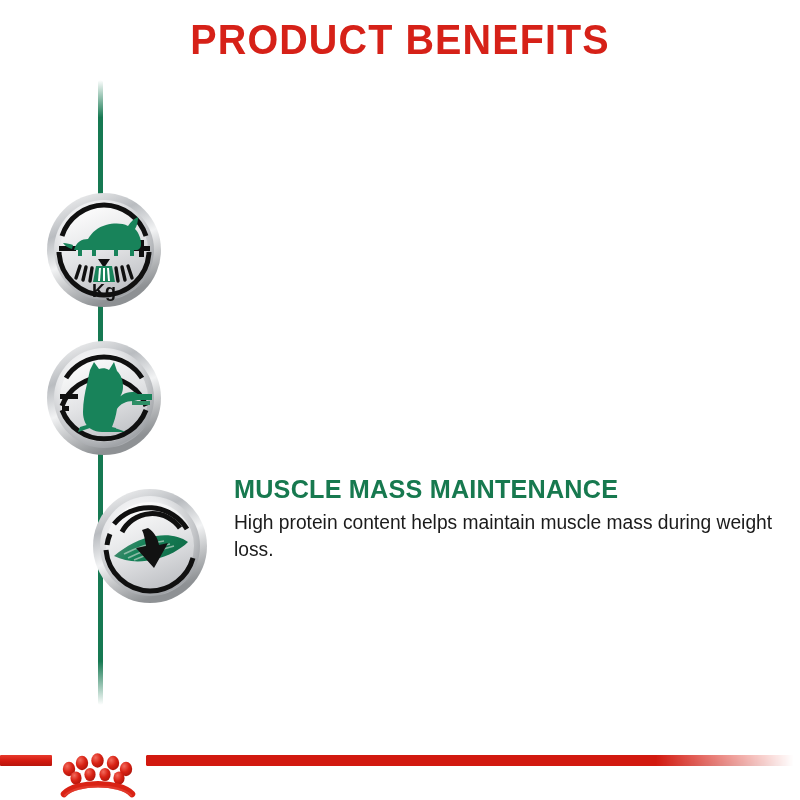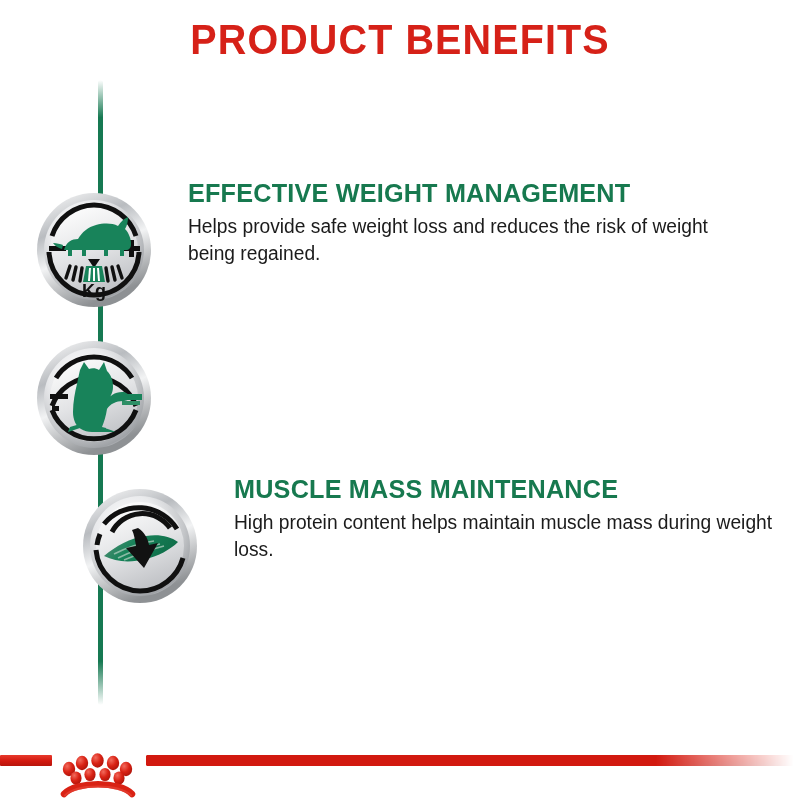--- a/index.html
+++ b/index.html
@@ -54,21 +54,21 @@
     left: 0;
     width: 800px;
     height: 140px;
   }
   .benefit-row.r0 { top: 178px; }
   .benefit-row.r1 { top: 326px; }
   .benefit-row.r2 { top: 474px; margin-left: 46px; }
 
   .benefit-icon {
     position: absolute;
-    left: 36px;
+    left: 46px;
     top: 14px;
     width: 116px;
     height: 116px;
   }
   .benefit-icon svg { display: block; width: 116px; height: 116px; }
 
   .benefit-text {
     position: absolute;
     left: 188px;
     top: 0;
@@ -205,24 +205,20 @@
 
       <path d="M50 74 L66 74 L69 90 L47 90 Z" fill="#18835a"></path>
       <g stroke="#ffffff" stroke-width="2">
         <line x1="54" y1="76" x2="53" y2="89"></line>
         <line x1="58" y1="76" x2="58" y2="89"></line>
         <line x1="62" y1="76" x2="63" y2="89"></line>
       </g>
 
       <text x="58" y="105" text-anchor="middle" fill="#101010" font-family="Liberation Sans, sans-serif" font-size="18" font-weight="bold">Kg</text>
     </svg>
-  </div>
-  <div class="benefit-text">
-    <p class="benefit-heading">EFFECTIVE WEIGHT MANAGEMENT</p>
-    <p class="benefit-body">Helps provide safe weight loss and reduces the risk of weight being regained.</p>
   </div>
 </div>
 
 <div class="benefit-row r1">
   <div class="benefit-icon">
     <svg viewBox="0 0 116 116" xmlns="http://www.w3.org/2000/svg">
       <defs>
         <radialGradient id="silver2" cx="38%" cy="30%" r="78%">
           <stop offset="0%" stop-color="#ffffff"></stop>
           <stop offset="42%" stop-color="#e9eaec"></stop>

